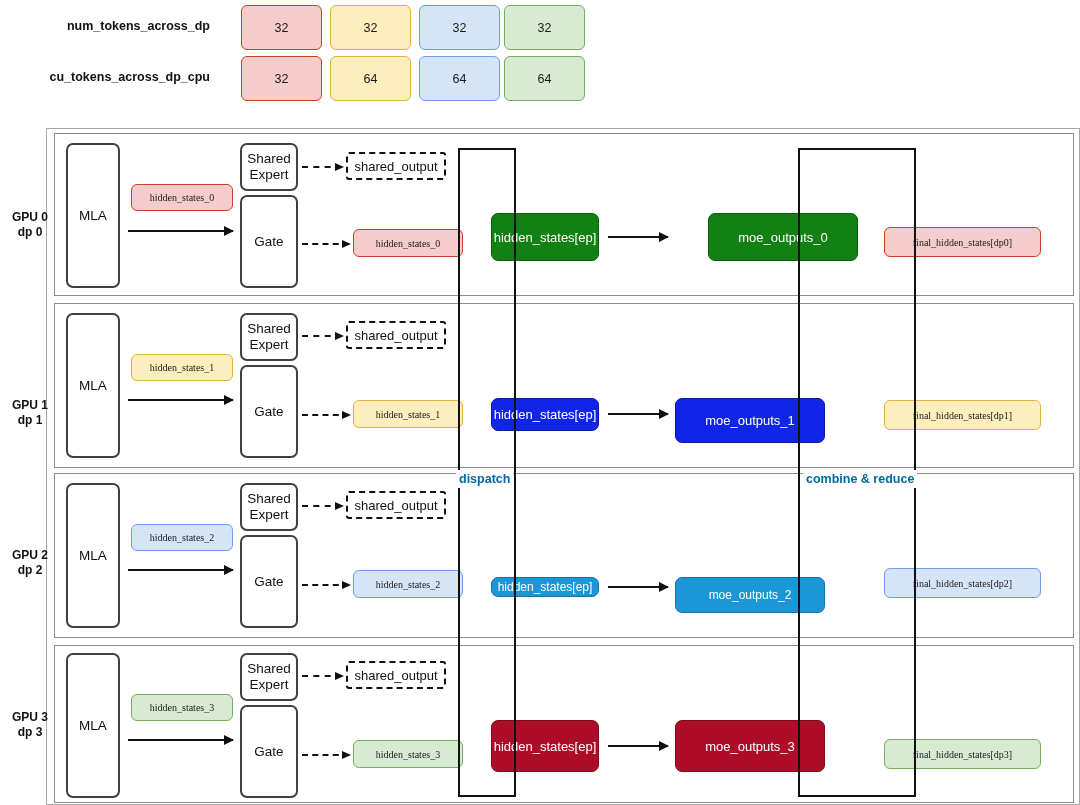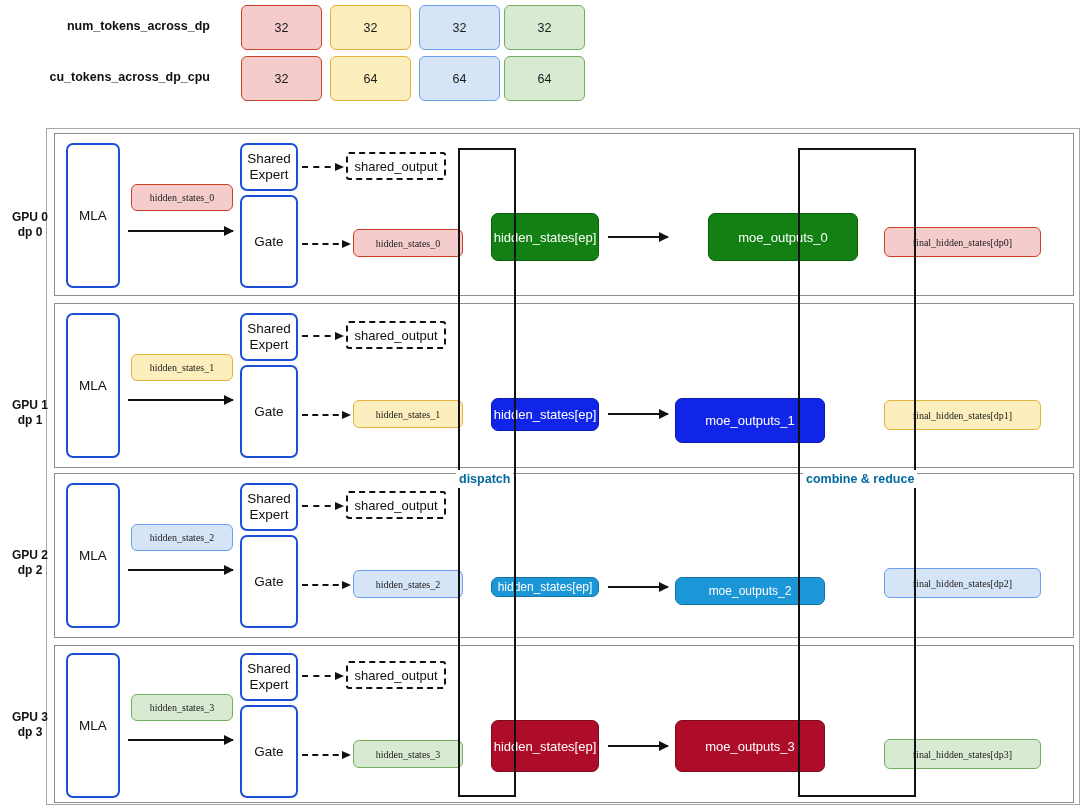--- a/index.html
+++ b/index.html
@@ -31,21 +31,21 @@
   .gpu-row{
     border:1.2px solid #8d8d8d;background:#ffffff;
   }
   .gpu-label{
     font-size:12px;font-weight:bold;color:#111;
     text-align:center;line-height:15px;white-space:nowrap;
   }
 
   
   .blk{
-    border:2px solid #1d4ed8;border-radius:7px;background:#fff;
+    border:2px solid #404040;border-radius:7px;background:#fff;
     display:flex;align-items:center;justify-content:center;
     font-size:13.5px;color:#111;text-align:center;line-height:16px;
   }
   .blk-dashed{
     border:2px dashed #111;border-radius:3px;background:#fff;
     display:flex;align-items:center;justify-content:center;
     font-size:13px;color:#111;text-align:center;
   }
 
   
@@ -183,21 +183,21 @@
 <div class="abs blk-dashed" style="left:346px;top:491px;width:100px;height:28px;">shared_output</div>
 <div class="abs arrow-dash" style="left:302px;top:505px;width:40px;"></div>
 
 <div class="abs pill" style="left:131px;top:524px;width:102px;height:27px;background:#d6e4f7;border-color:#6d9eeb;color:#1a1a1a;">hidden_states_2</div>
 <div class="abs arrow-solid" style="left:128px;top:569px;width:105px;"></div>
 
 <div class="abs pill" style="left:353px;top:570px;width:110px;height:28px;background:#d6e4f7;border-color:#6d9eeb;color:#1a1a1a;">hidden_states_2</div>
 <div class="abs arrow-dash" style="left:302px;top:584px;width:47px;"></div>
 
 <div class="abs solid" style="left:491px;top:577px;width:108px;height:20px;background:#1b97d8;border-color:#1275a6;font-size:12px;">hidden_states[ep]</div>
-<div class="abs solid" style="left:675px;top:577px;width:150px;height:28px;background:#1b97d8;border-color:#1275a6;font-size:12px;">moe_outputs_2</div>
+<div class="abs solid" style="left:675px;top:577px;width:150px;height:36px;background:#1b97d8;border-color:#1275a6;font-size:12px;">moe_outputs_2</div>
 <div class="abs arrow-solid" style="left:608px;top:586px;width:60px;"></div>
 
 <div class="abs pill" style="left:884px;top:568px;width:157px;height:30px;background:#d6e4f7;border-color:#6d9eeb;color:#1a1a1a;">final_hidden_states[dp2]</div>
 
 <div class="abs gpu-row" style="left:54px;top:645px;width:1020px;height:158px;"></div>
 
 <div class="abs blk" style="left:66px;top:653px;width:54px;height:145px;">MLA</div>
 
 <div class="abs blk" style="left:240px;top:653px;width:58px;height:48px;flex-direction:column;">
   <span>Shared</span>

